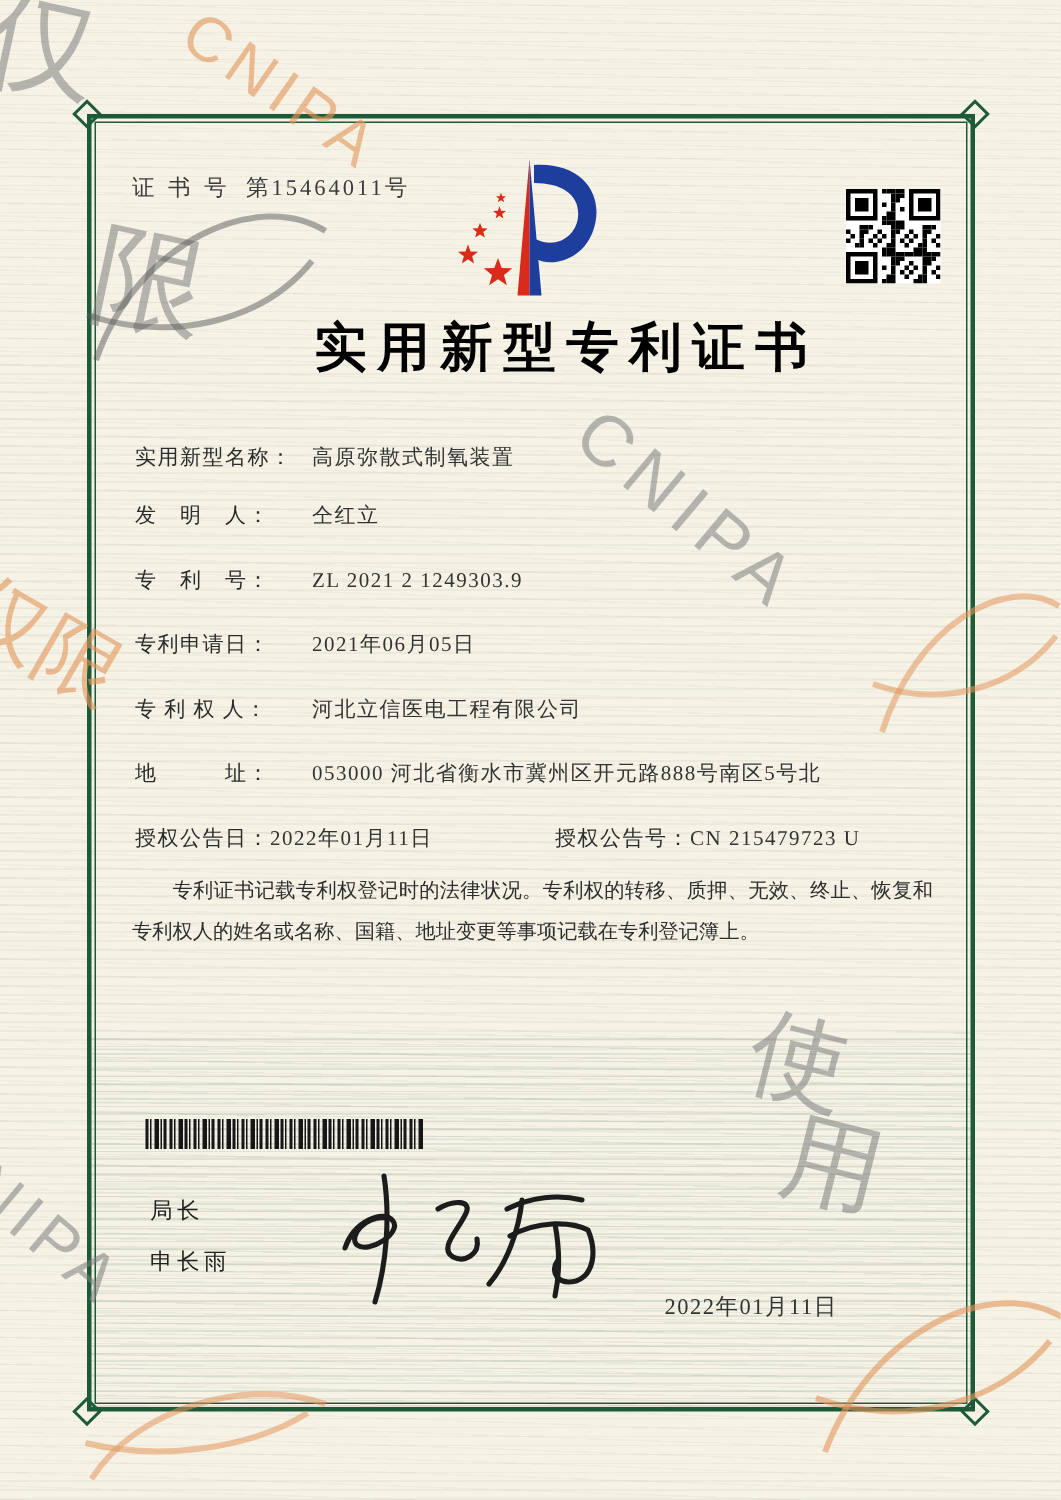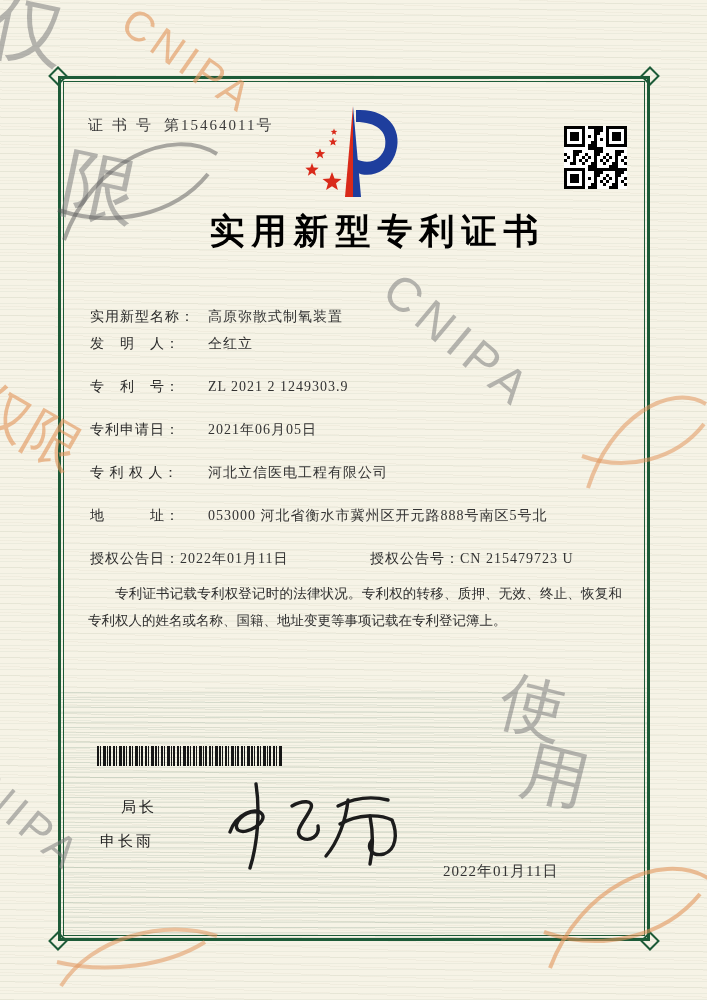--- a/index.html
+++ b/index.html
@@ -58,21 +58,21 @@
   .field-value{letter-spacing:1px;color:#333;}
   .grant-right{position:absolute;left:280px;top:0;}
   .paras{
     position:absolute;left:88px;top:581px;width:534px;
     font-size:13.5px;line-height:26.5px;text-align:justify;color:#2e2e2e;
   }
   .paras p{margin:0;text-indent:2em;}
   .barcode{position:absolute;left:97px;top:746px;width:186px;height:20px;display:flex;align-items:stretch;}
   .barcode .bar{background:#161616;}
   .barcode .gap{background:transparent;}
-  .signer{position:absolute;left:100px;top:798px;font-size:15px;letter-spacing:3px;color:#222;margin-left:21px;}
+  .signer{position:absolute;left:100px;top:798px;font-size:15px;letter-spacing:3px;color:#222;}
   .signer-name{position:absolute;left:100px;top:832px;font-size:15px;letter-spacing:3px;color:#222;}
   .signature-svg{position:absolute;left:200px;top:772px;}
   .issue-date{position:absolute;left:443px;top:862px;font-size:15px;letter-spacing:1px;color:#333;}
   .page-indicator{
     position:absolute;left:0;top:908px;width:100%;text-align:center;
     font-size:12.5px;letter-spacing:2px;color:#3a3a3a;
   }
   .continuation{
     position:absolute;left:0;top:951px;width:100%;text-align:center;
     font-size:13px;letter-spacing:4px;color:#474747;
@@ -253,21 +253,21 @@
         <g>
           <rect x="0" y="14" width="7" height="7" fill="#000"></rect>
           <rect x="1" y="15" width="5" height="5" fill="#fff"></rect>
           <rect x="2" y="16" width="3" height="3" fill="#000"></rect>
         </g>
       </svg>
 
     <div class="title">实用新型专利证书</div>
 
     <div class="fields">
-      <div class="field-row" style="top:16px;">
+      <div class="field-row" style="top:4px;">
         <span class="field-label">实用新型名称：</span><span class="field-value">高原弥散式制氧装置</span>
       </div>
       <div class="field-row" style="top:43px;">
         <span class="field-label">发　明　人：</span><span class="field-value">仝红立</span>
       </div>
       <div class="field-row" style="top:86px;">
         <span class="field-label">专　利　号：</span><span class="field-value">ZL 2021 2 1249303.9</span>
       </div>
       <div class="field-row" style="top:129px;">
         <span class="field-label">专利申请日：</span><span class="field-value">2021年06月05日</span>

